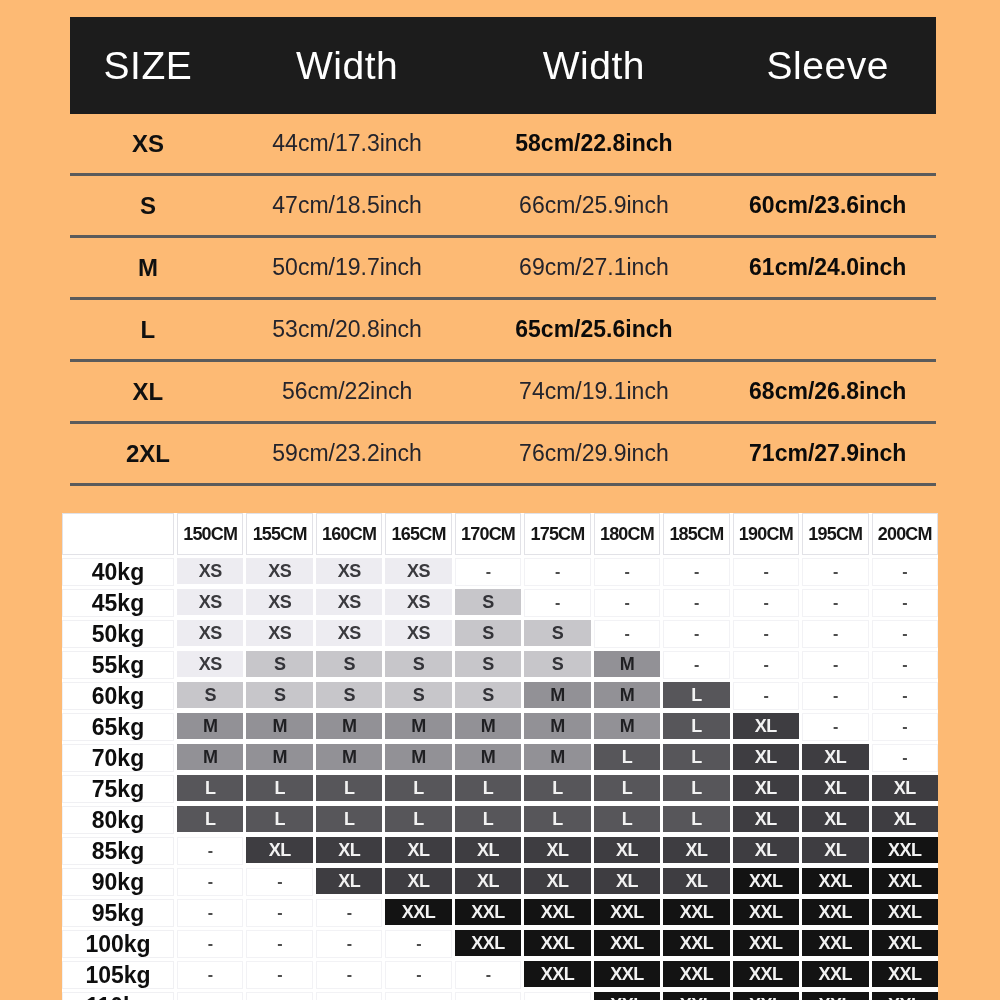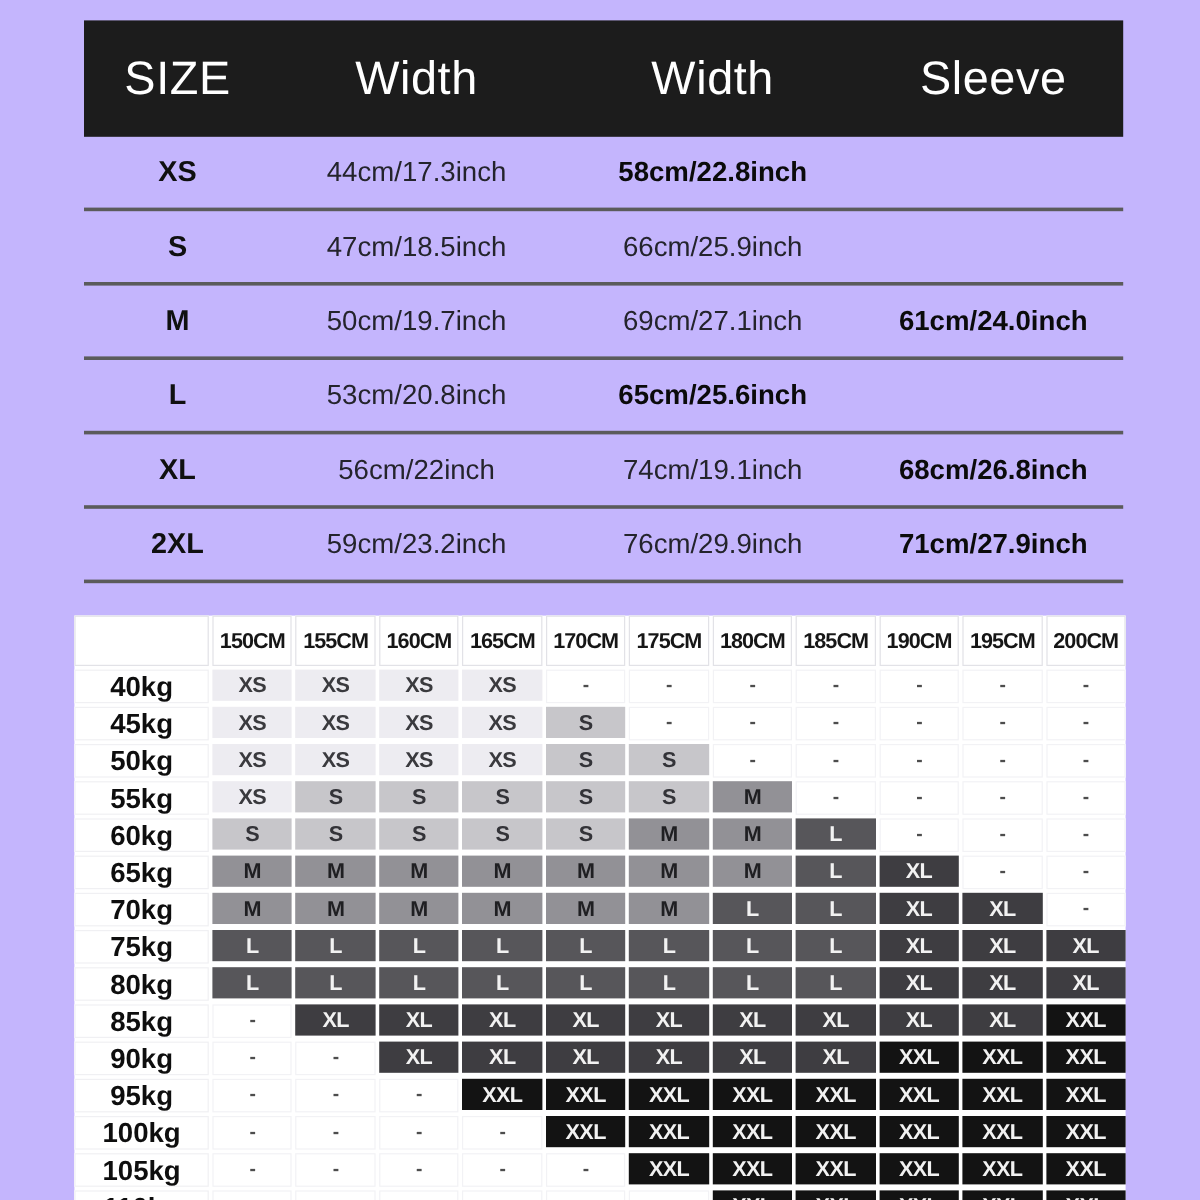--- a/index.html
+++ b/index.html
@@ -1,21 +1,21 @@
 <!DOCTYPE html>
 <html><head>
 <meta charset="utf-8">
 <style>
   html, body { margin: 0; padding: 0; background: #ffffff; }
   body {
     width: 1000px; height: 1000px;
     font-family: "Liberation Sans", sans-serif;
     -webkit-font-smoothing: antialiased;
   }
-  .canvas { position: relative; width: 1000px; height: 1000px; background: #c4b5fd; overflow: hidden; }
+  .canvas { position: relative; width: 1000px; height: 1000px; background: #fdba74; overflow: hidden; }
 
   
   .size-table { position: absolute; left: 70px; top: 17px; width: 866px; }
   .size-head {
     background: #1c1c1c; color: #fff; height: 97px;
     display: grid; grid-template-columns: 18% 28% 29% 25%;
     align-items: center; font-size: 39px; letter-spacing: 0.5px;
   }
   .size-head span { text-align: center; }
   .size-row {
@@ -69,20 +69,21 @@
     <div id="size-rows">
         <div class="size-row">
           <span class="c0">XS</span>
           <span class="c1">44cm/17.3inch</span>
           <span class="c3">58cm/22.8inch</span>
         </div>
         <div class="size-row">
           <span class="c0">S</span>
           <span class="c1">47cm/18.5inch</span>
           <span class="c2">66cm/25.9inch</span>
+          <span class="c3">60cm/23.6inch</span>
         </div>
         <div class="size-row">
           <span class="c0">M</span>
           <span class="c1">50cm/19.7inch</span>
           <span class="c2">69cm/27.1inch</span>
           <span class="c3">61cm/24.0inch</span>
         </div>
         <div class="size-row">
           <span class="c0">L</span>
           <span class="c1">53cm/20.8inch</span>

